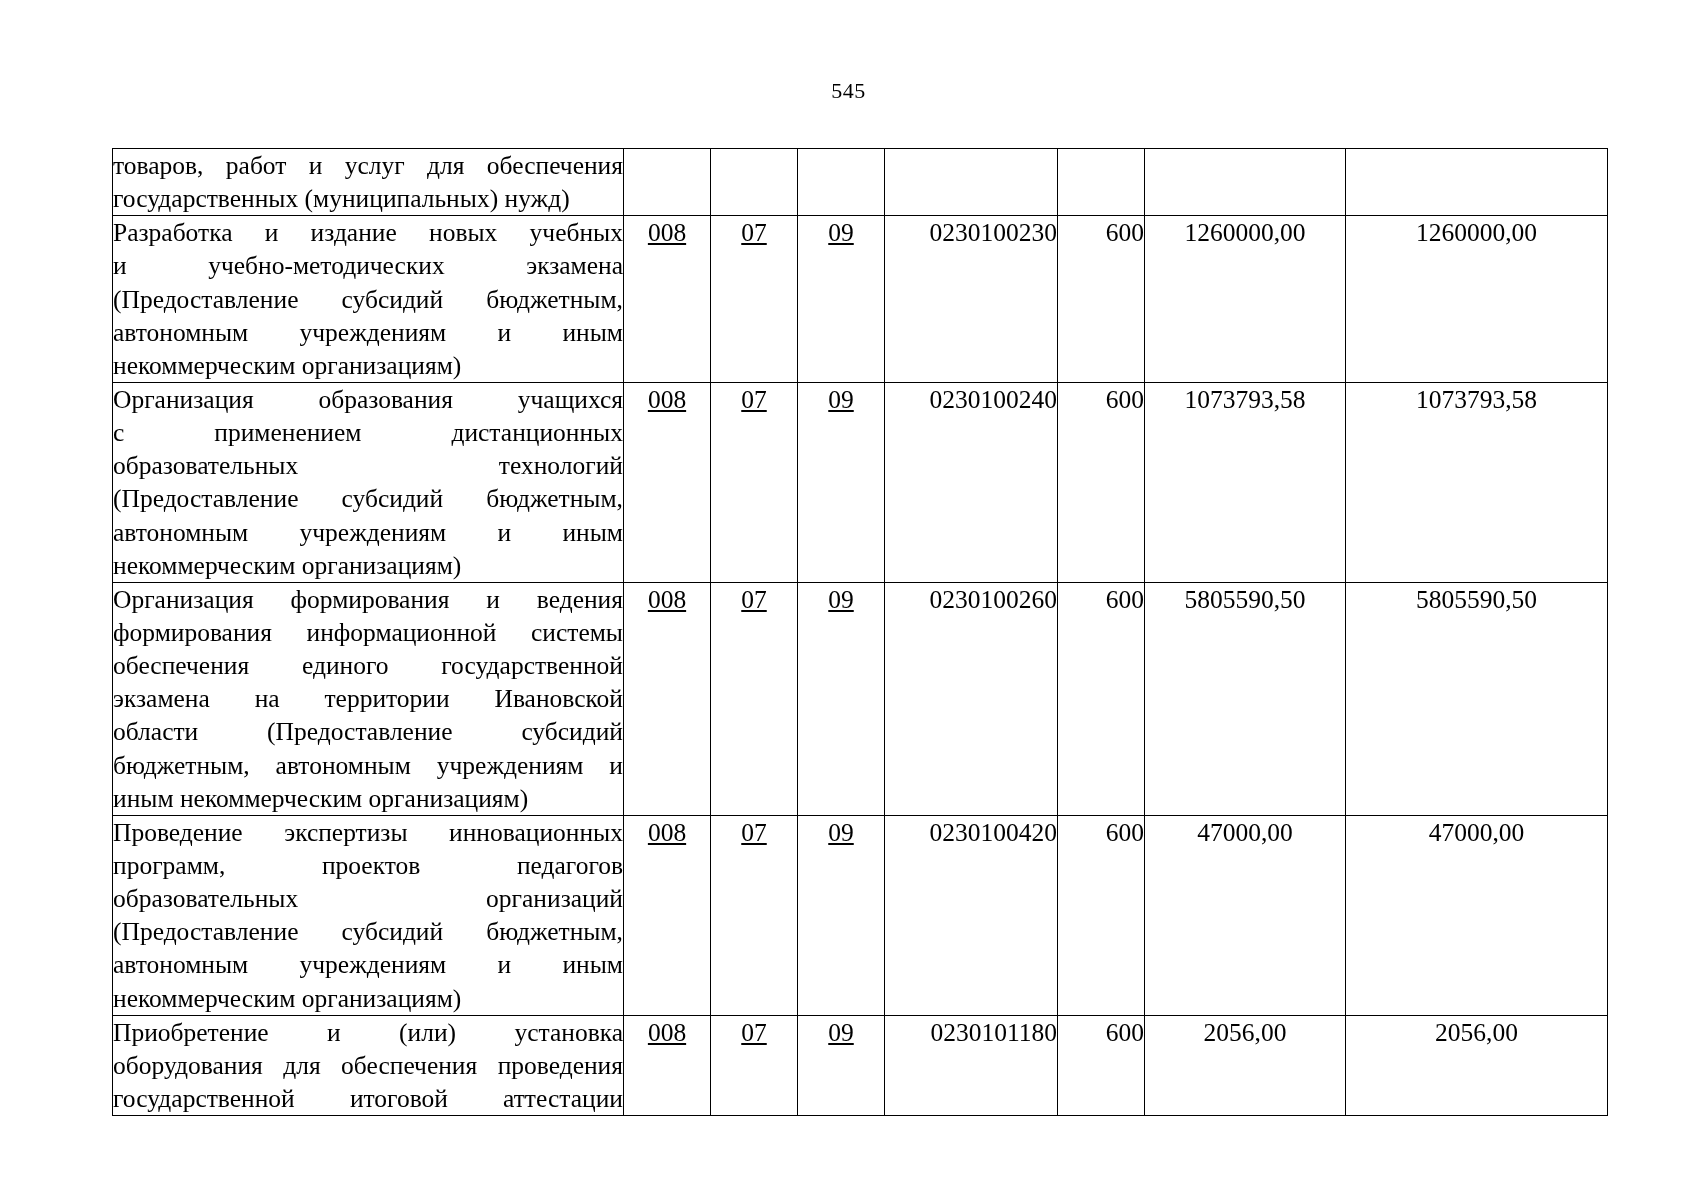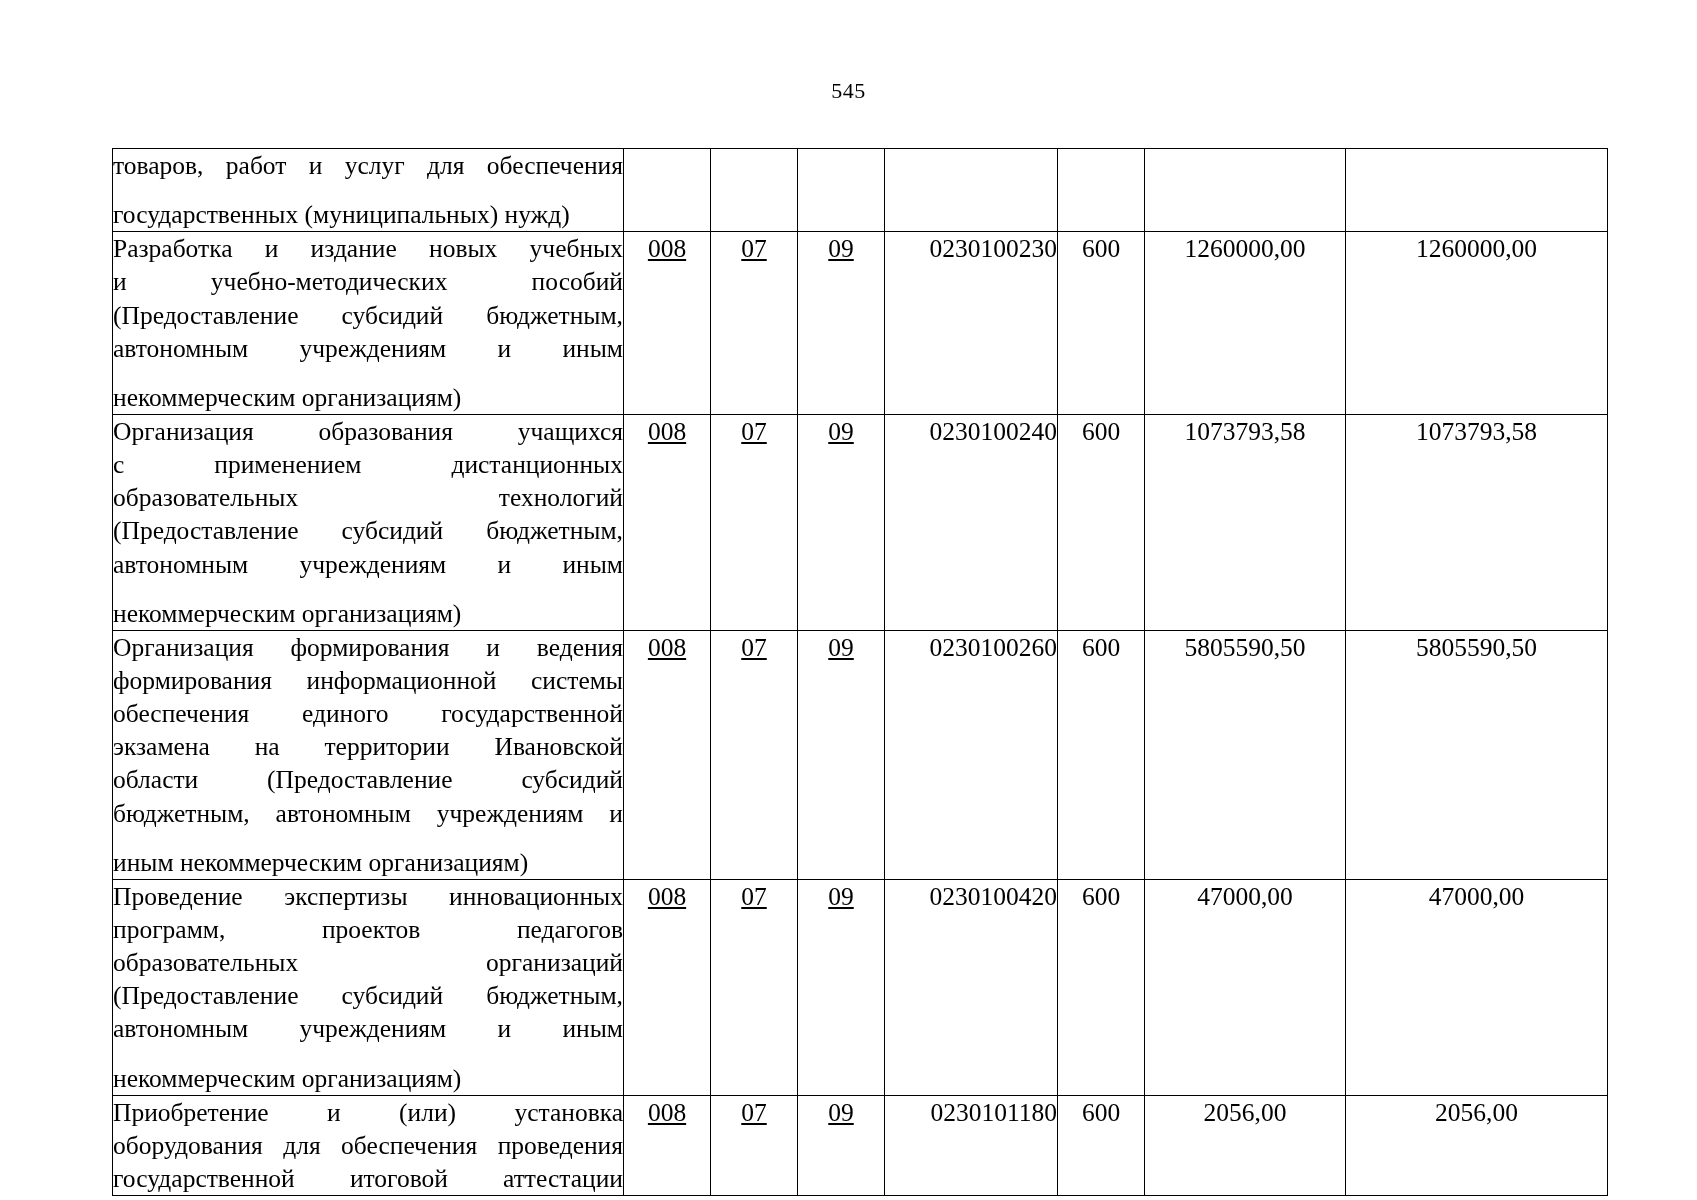--- a/index.html
+++ b/index.html
@@ -62,41 +62,40 @@
   }
   td.code.sec { width: 86px; }
   td.code.sub { width: 86px; }
   td.target {
     width: 172px;
     text-align: right;
     padding: 4px 2px 6px 2px;
   }
   td.vid {
     width: 86px;
-    text-align: center;
+    text-align: right;
     padding: 4px 2px 6px 2px;
   }
   td.amount {
     width: 200px;
     text-align: center;
     padding: 4px 6px 6px 6px;
   }
   td.amount2 {
     width: 261px;
     text-align: center;
     padding: 4px 6px 6px 6px;
   }
   .justified-block p {
     margin: 0;
     text-align: justify;
     text-align-last: justify;
   }
   .justified-block p.last {
     text-align-last: left;
-    margin-top: 16px;
   }
 </style>
 </head>
 <body>
 
 <div class="page">
 
   <div class="page-number">545</div>
 
   <div class="table-wrap">
@@ -116,21 +115,21 @@
           <td class="target"></td>
           <td class="vid"></td>
           <td class="amount"></td>
           <td class="amount2"></td>
         </tr>
 
         <tr>
           <td class="name">
             <div class="justified-block">
               <p>Разработка и издание новых учебных</p>
-              <p>и учебно-методических пособий</p>
+              <p>и учебно-методических экзамена</p>
               <p>(Предоставление субсидий бюджетным,</p>
               <p>автономным учреждениям и иным</p>
               <p class="last">некоммерческим организациям)</p>
             </div>
           </td>
           <td class="code">008</td>
           <td class="code sec">07</td>
           <td class="code sub">09</td>
           <td class="target">0230100230</td>
           <td class="vid">600</td>

